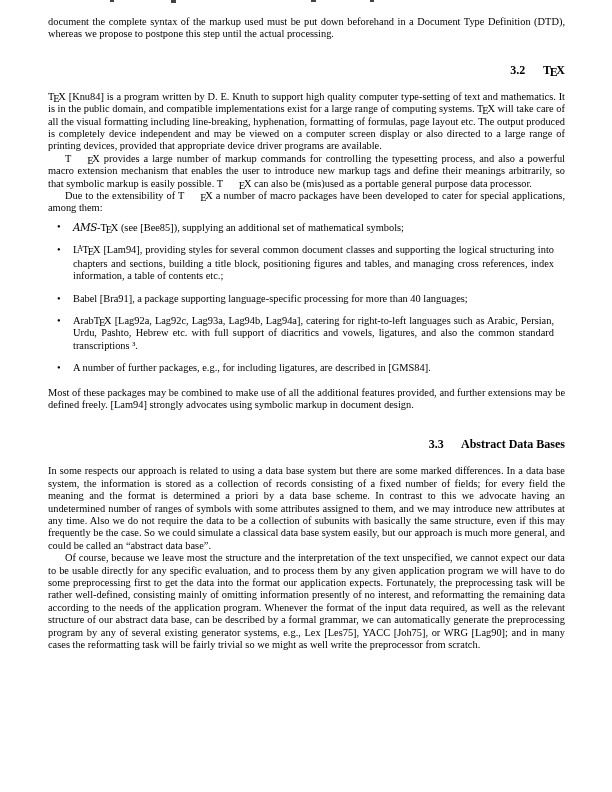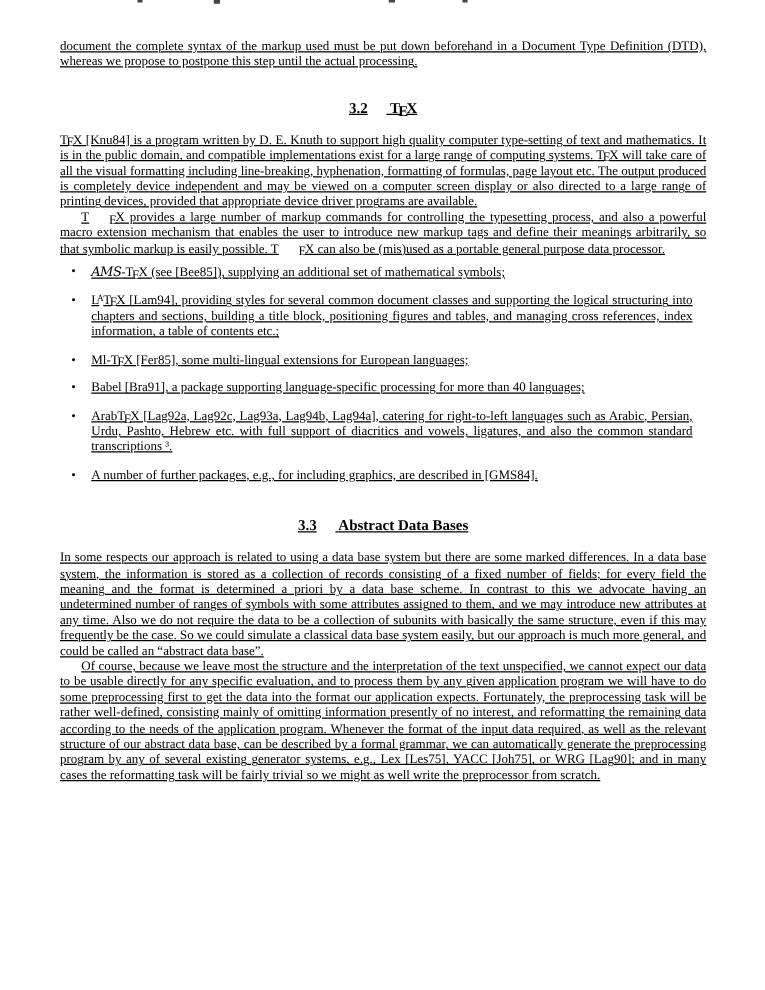--- a/index.html
+++ b/index.html
@@ -30,36 +30,35 @@
     background: #444;
   }
   .frag-1 { left: 110px; width: 4px; height: 2px; background:#5a5a5a; }
   .frag-2 { left: 171px; width: 5px; height: 3px; background:#1a1a1a; }
   .frag-3 { left: 311px; width: 5px; height: 2px; background:#666; }
   .frag-4 { left: 370px; width: 4px; height: 2px; background:#6e6e6e; }
 
   .page {
     position: absolute;
     left: 48px;
-    top: 32px;
+    top: 16px;
     width: 517px;
     font-size: 10.4px;
     line-height: 12.4px;
     text-align: justify;
-    text-decoration: underline;
   }
 
   p { margin: 0; }
   p.indent { text-indent: 17px; }
 
   h2.sec-head {
     font-size: 12px;
     line-height: 14px;
     font-weight: bold;
-    text-align: center;
+    text-align: right;
     margin: 22px 0 14px 0;
   }
   h2.sec-head .sec-num { margin-right: 15px; }
 
   .sec-32 h2.sec-head { margin-top: 22px; }
   .sec-33 h2.sec-head { margin-top: 26px; }
 
   ul.pkg-list {
     list-style: none;
     margin: 6px 11px 0 0;
@@ -112,30 +111,31 @@
   <p class="rich">document the complete syntax of the markup used must be put down beforehand in a Document Type Definition (DTD), whereas we propose to postpone this step until the actual processing.</p>
 
   <section class="sec-32">
     <h2 class="sec-head">
       <span class="sec-num">3.2</span>
       <span class="sec-title rich">T<span class="tex-e">E</span>X</span>
     </h2>
 
     <p class="rich">T<span class="tex-e">E</span>X [Knu84] is a program written by D. E. Knuth to support high quality computer type-setting of text and mathematics. It is in the public domain, and compatible implementations exist for a large range of computing systems. T<span class="tex-e">E</span>X will take care of all the visual formatting including line-breaking, hyphenation, formatting of formulas, page layout etc. The output produced is completely device independent and may be viewed on a computer screen display or also directed to a large range of printing devices, provided that appropriate device driver programs are available.</p>
     <p class="rich indent">T<span class="tex-e">E</span>X provides a large number of markup commands for controlling the typesetting process, and also a powerful macro extension mechanism that enables the user to introduce new markup tags and define their meanings arbitrarily, so that symbolic markup is easily possible. T<span class="tex-e">E</span>X can also be (mis)used as a portable general purpose data processor.</p>
+    <p class="rich indent">Due to the extensibility of T<span class="tex-e">E</span>X a number of macro packages have been developed to cater for special applications, among them:</p>
 
     <ul class="pkg-list">
       <li class="rich"><span class="cal">AMS</span>-T<span class="tex-e">E</span>X (see [Bee85]), supplying an additional set of mathematical symbols;</li>
       <li class="rich">L<span class="la">A</span>T<span class="tex-e">E</span>X [Lam94], providing styles for several common document classes and supporting the logical structuring into chapters and sections, building a title block, positioning figures and tables, and managing cross references, index information, a table of contents etc.;</li>
-      <li class="rich">Ml-T<span class="tex-e">E</span>X [Fer85], some multi-lingual extensions for European languages;</li>
       <li class="rich">Babel [Bra91], a package supporting language-specific processing for more than 40 languages;</li>
       <li class="rich">ArabT<span class="tex-e">E</span>X [Lag92a, Lag92c, Lag93a, Lag94b, Lag94a], catering for right-to-left languages such as Arabic, Persian, Urdu, Pashto, Hebrew etc. with full support of diacritics and vowels, ligatures, and also the common standard transcriptions ³.</li>
-      <li class="rich">A number of further packages, e.g., for including graphics, are described in [GMS84].</li>
+      <li class="rich">A number of further packages, e.g., for including ligatures, are described in [GMS84].</li>
     </ul>
 
+    <p class="rich closing">Most of these packages may be combined to make use of all the additional features provided, and further extensions may be defined freely. [Lam94] strongly advocates using symbolic markup in document design.</p>
   </section>
 
   <section class="sec-33">
     <h2 class="sec-head">
       <span class="sec-num">3.3</span>
       <span class="sec-title">Abstract Data Bases</span>
     </h2>
 
     <p class="rich">In some respects our approach is related to using a data base system but there are some marked differences. In a data base system, the information is stored as a collection of records consisting of a fixed number of fields; for every field the meaning and the format is determined a priori by a data base scheme. In contrast to this we advocate having an undetermined number of ranges of symbols with some attributes assigned to them, and we may introduce new attributes at any time. Also we do not require the data to be a collection of subunits with basically the same structure, even if this may frequently be the case. So we could simulate a classical data base system easily, but our approach is much more general, and could be called an “abstract data base”.</p>
     <p class="rich indent">Of course, because we leave most the structure and the interpretation of the text unspecified, we cannot expect our data to be usable directly for any specific evaluation, and to process them by any given application program we will have to do some preprocessing first to get the data into the format our application expects. Fortunately, the preprocessing task will be rather well-defined, consisting mainly of omitting information presently of no interest, and reformatting the remaining data according to the needs of the application program. Whenever the format of the input data required, as well as the relevant structure of our abstract data base, can be described by a formal grammar, we can automatically generate the preprocessing program by any of several existing generator systems, e.g., Lex [Les75], YACC [Joh75], or WRG [Lag90]; and in many cases the reformatting task will be fairly trivial so we might as well write the preprocessor from scratch.</p>

